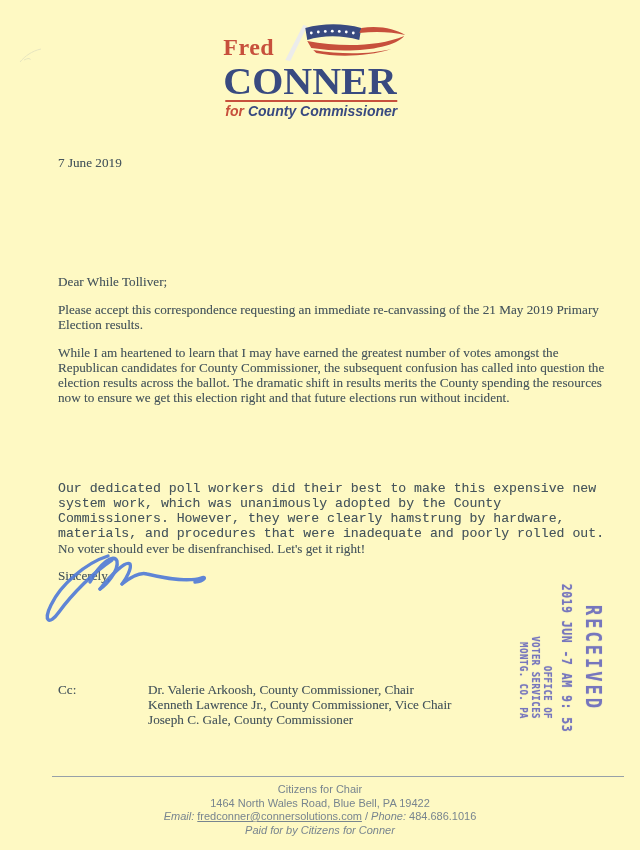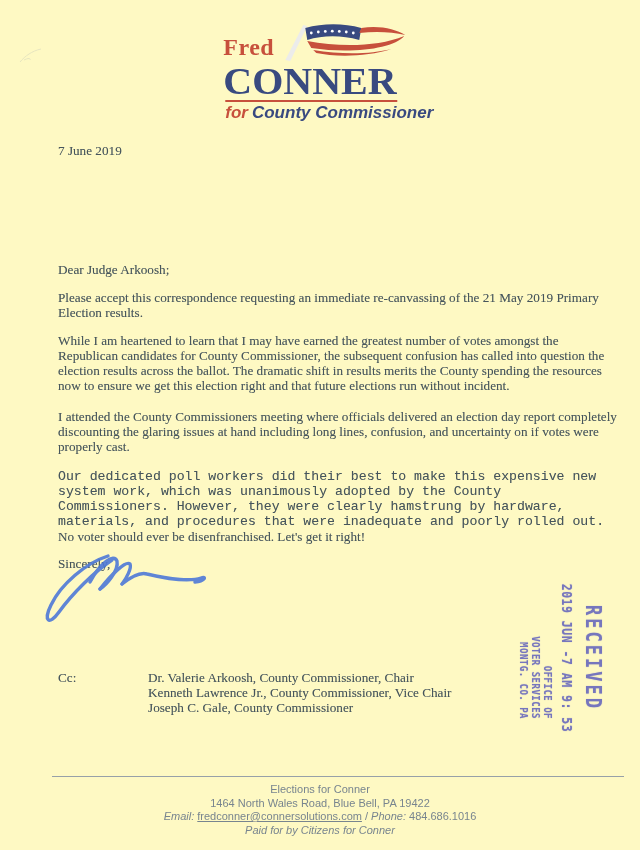--- a/index.html
+++ b/index.html
@@ -44,35 +44,36 @@
   }
   .logo-rule {
     width: 172px; height: 2px;
     background: #c7503c;
     margin: 0 0 1px 2px;
   }
   .logo-tagline {
     font-family: "Liberation Sans", sans-serif;
     font-style: italic;
     font-weight: bold;
-    font-size: 17px;
+    font-size: 14px;
     color: #394a80;
     margin-left: 2px;
     white-space: nowrap;
   }
   .logo-tagline .for-word { color: #c7503c; margin-right: 4px; }
 
   
   .abs { position: absolute; }
   .bodytext {
     left: 58px;
     width: 560px;
     font-size: 13.2px;
     line-height: 15px;
     text-shadow: 0 0 0.4px rgba(70,85,92,0.35);
+    margin-top: 12px;
   }
   .addr div { white-space: nowrap; }
 
   
   .signature { left: 40px; top: 550px; }
 
   
   .stamp {
     left: 472px;
     top: 602px;
@@ -170,25 +171,24 @@
     <div class="logo-last">CONNER</div>
     <div class="logo-rule"></div>
     <div class="logo-tagline">
       <span class="for-word">for</span><span>County Commissioner</span>
     </div>
   </div>
 
   <div class="abs bodytext" style="top:143px;">7 June 2019</div>
 
 
-  <div class="abs bodytext" style="top:262px;">Dear Judge Arkoosh;</div>
+  <div class="abs bodytext" style="top:262px;">Dear While Tolliver;</div>
 
   <div class="abs bodytext" style="top:290px;">Please accept this correspondence requesting an immediate re-canvassing of the 21 May 2019 Primary Election results.</div>
   <div class="abs bodytext" style="top:333px;">While I am heartened to learn that I may have earned the greatest number of votes amongst the Republican candidates for County Commissioner, the subsequent confusion has called into question the election results across the ballot. The dramatic shift in results merits the County spending the resources now to ensure we get this election right and that future elections run without incident.</div>
-  <div class="abs bodytext" style="top:409px;">I attended the County Commissioners meeting where officials delivered an election day report completely discounting the glaring issues at hand including long lines, confusion, and uncertainty on if votes were properly cast.</div>
   <div class="abs bodytext" style="top:469px;font-family:Liberation Mono, monospace;">Our dedicated poll workers did their best to make this expensive new system work, which was unanimously adopted by the County Commissioners. However, they were clearly hamstrung by hardware, materials, and procedures that were inadequate and poorly rolled out.</div>
   <div class="abs bodytext" style="top:529px;">No voter should ever be disenfranchised. Let's get it right!</div>
 
   <div class="abs bodytext" style="top:556px;">Sincerely,</div>
 
   <svg class="abs signature" width="180" height="90" viewBox="0 0 180 90">
     <g stroke="#4e79d8" stroke-width="3.4" fill="none" stroke-linecap="round" opacity="0.9">
       <path d="M72,10 C54,22 32,44 19,62 C9,76 3,71 11,55 C21,34 46,13 68,6"></path>
       <path d="M50,32 C60,13 74,3 77,11 C79,21 66,35 60,39"></path>
       <path d="M60,39 C72,24 86,10 90,14 C92,18 86,29 82,34"></path>
@@ -211,21 +211,21 @@
     <div class="cc-label">Cc:</div>
     <div>
       <div>Dr. Valerie Arkoosh, County Commissioner, Chair</div>
       <div>Kenneth Lawrence Jr., County Commissioner, Vice Chair</div>
       <div>Joseph C. Gale, County Commissioner</div>
     </div>
   </div>
 
   <div class="abs footer-rule"></div>
   <div class="abs footer">
-    <div>Elections for Conner</div>
+    <div>Citizens for Chair</div>
     <div>1464 North Wales Road, Blue Bell, PA 19422</div>
     <div>
       <span class="it">Email:</span>
       <a href="#" class="email">fredconner@connersolutions.com</a><span> / </span><span class="it">Phone:</span>
       <span>484.686.1016</span>
     </div>
     <div class="it">Paid for by Citizens for Conner</div>
   </div>
 
 </div>

